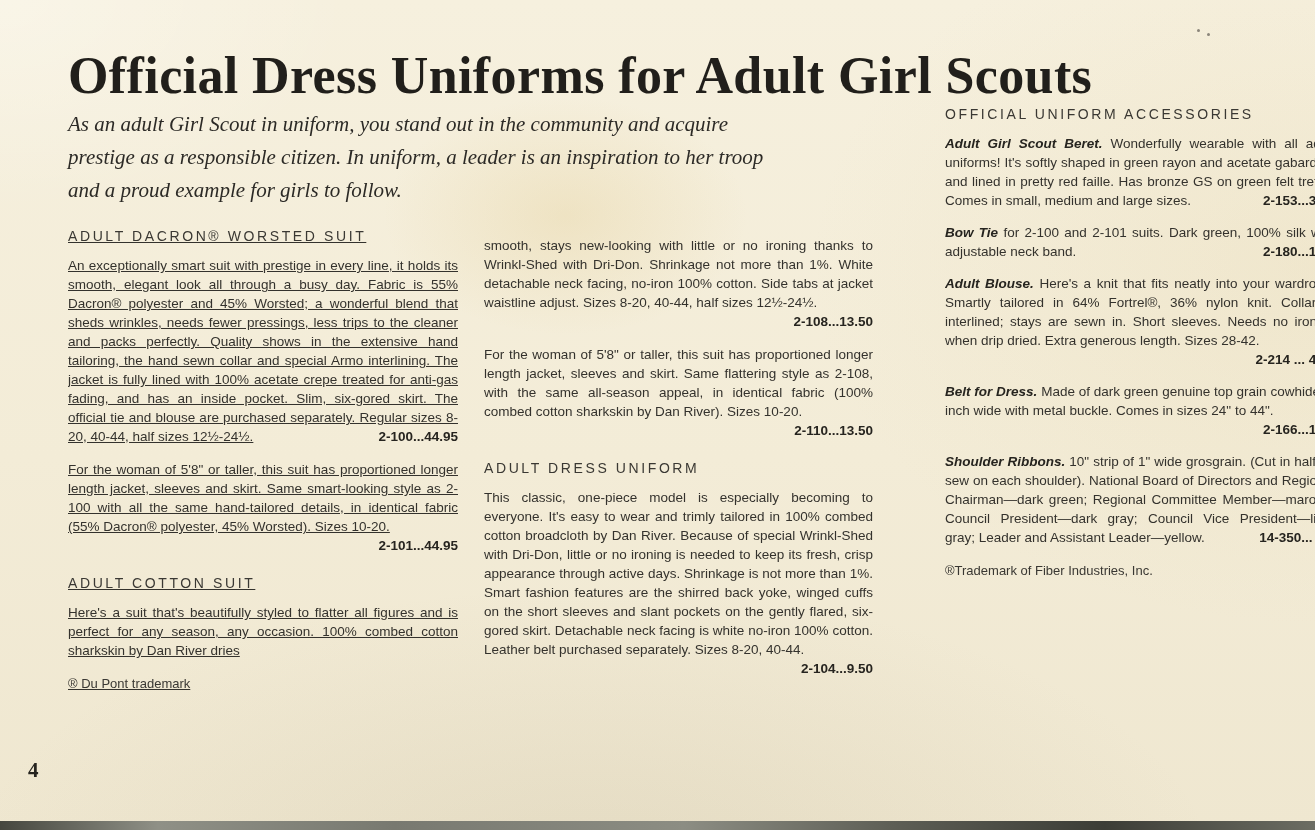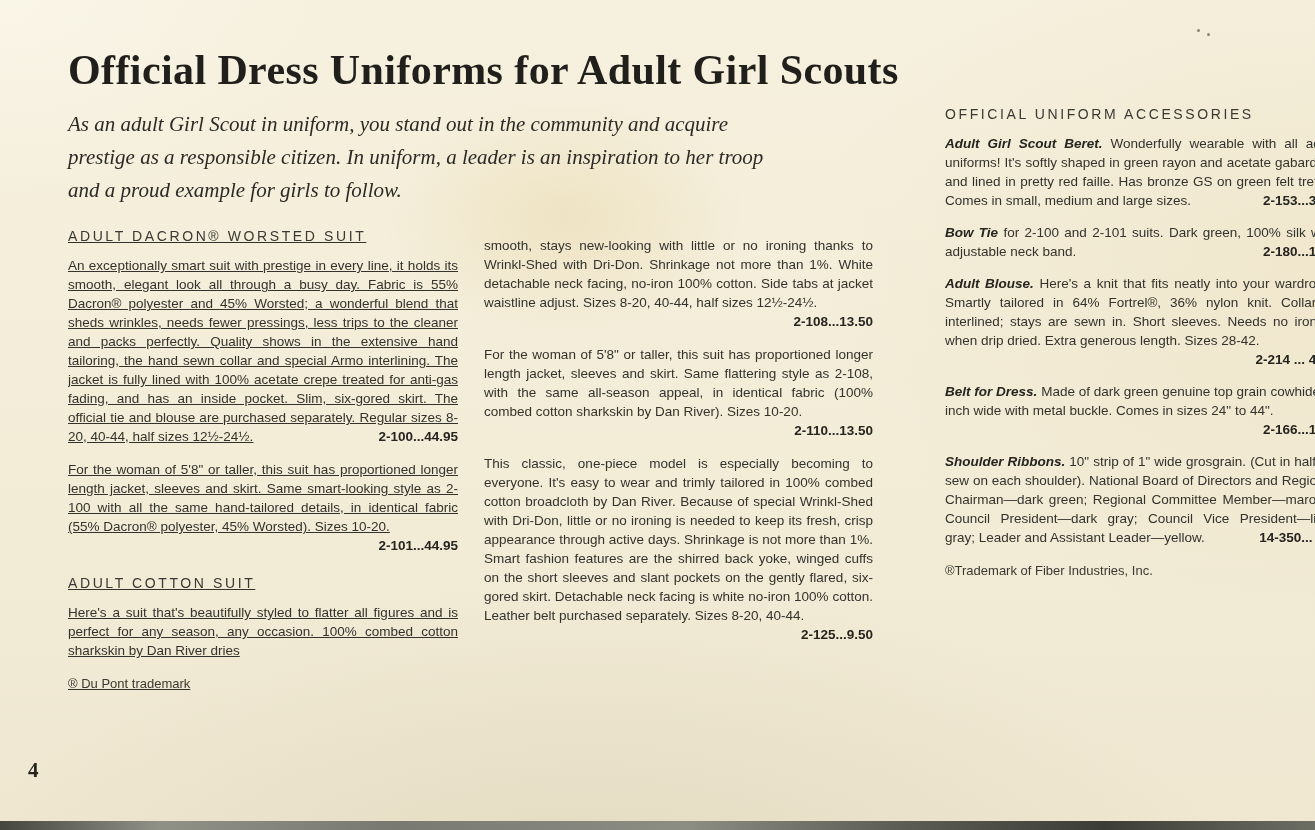--- a/index.html
+++ b/index.html
@@ -20,21 +20,21 @@
       radial-gradient(ellipse 500px 300px at 0% 0%, rgba(255,255,250,0.35), rgba(255,255,250,0) 70%),
       linear-gradient(180deg, #f6f0de 0%, #f3ecd7 55%, #efe7d0 100%);
   }
   .title {
     position: absolute;
     left: 68px;
     top: 46px;
     margin: 0;
     font-family: "Liberation Serif", serif;
     font-weight: bold;
-    font-size: 42px;
+    font-size: 52px;
     letter-spacing: 0.4px;
     color: #211f1b;
     white-space: nowrap;
   }
   .intro {
     position: absolute;
     left: 68px;
     top: 108px;
     width: 705px;
     margin: 0;
@@ -147,23 +147,24 @@
 
   <section class="col col2">
     <p class="par">
       <span>smooth, stays new-looking with little or no ironing thanks to Wrinkl-Shed with Dri-Don. Shrinkage not more than 1%. White detachable neck facing, no-iron 100% cotton. Side tabs at jacket waistline adjust. Sizes 8-20, 40-44, half sizes 12½-24½.</span>
       <b class="code">2-108...13.50</b>
     </p>
     <p class="par">
       <span>For the woman of 5'8" or taller, this suit has proportioned longer length jacket, sleeves and skirt. Same flattering style as 2-108, with the same all-season appeal, in identical fabric (100% combed cotton sharkskin by Dan River). Sizes 10-20.</span>
       <b class="code">2-110...13.50</b>
     </p>
+    <h2 class="heading mt">ADULT DRESS UNIFORM</h2>
     <p class="par">
       <span>This classic, one-piece model is especially becoming to everyone. It's easy to wear and trimly tailored in 100% combed cotton broadcloth by Dan River. Because of special Wrinkl-Shed with Dri-Don, little or no ironing is needed to keep its fresh, crisp appearance through active days. Shrinkage is not more than 1%. Smart fashion features are the shirred back yoke, winged cuffs on the short sleeves and slant pockets on the gently flared, six-gored skirt. Detachable neck facing is white no-iron 100% cotton. Leather belt purchased separately. Sizes 8-20, 40-44.</span>
-      <b class="code">2-125...9.50</b>
+      <b class="code">2-104...9.50</b>
     </p>
   </section>
 
   <section class="col col3">
     <h2 class="heading">OFFICIAL UNIFORM ACCESSORIES</h2>
 
     <p class="item">
       <b class="lead">Adult Girl Scout Beret.</b>
       <span>Wonderfully wearable with all adult uniforms! It's softly shaped in green rayon and acetate gabardine and lined in pretty red faille. Has bronze GS on green felt trefoil. Comes in small, medium and large sizes.</span>
       <b class="code">2-153...3.75</b>

